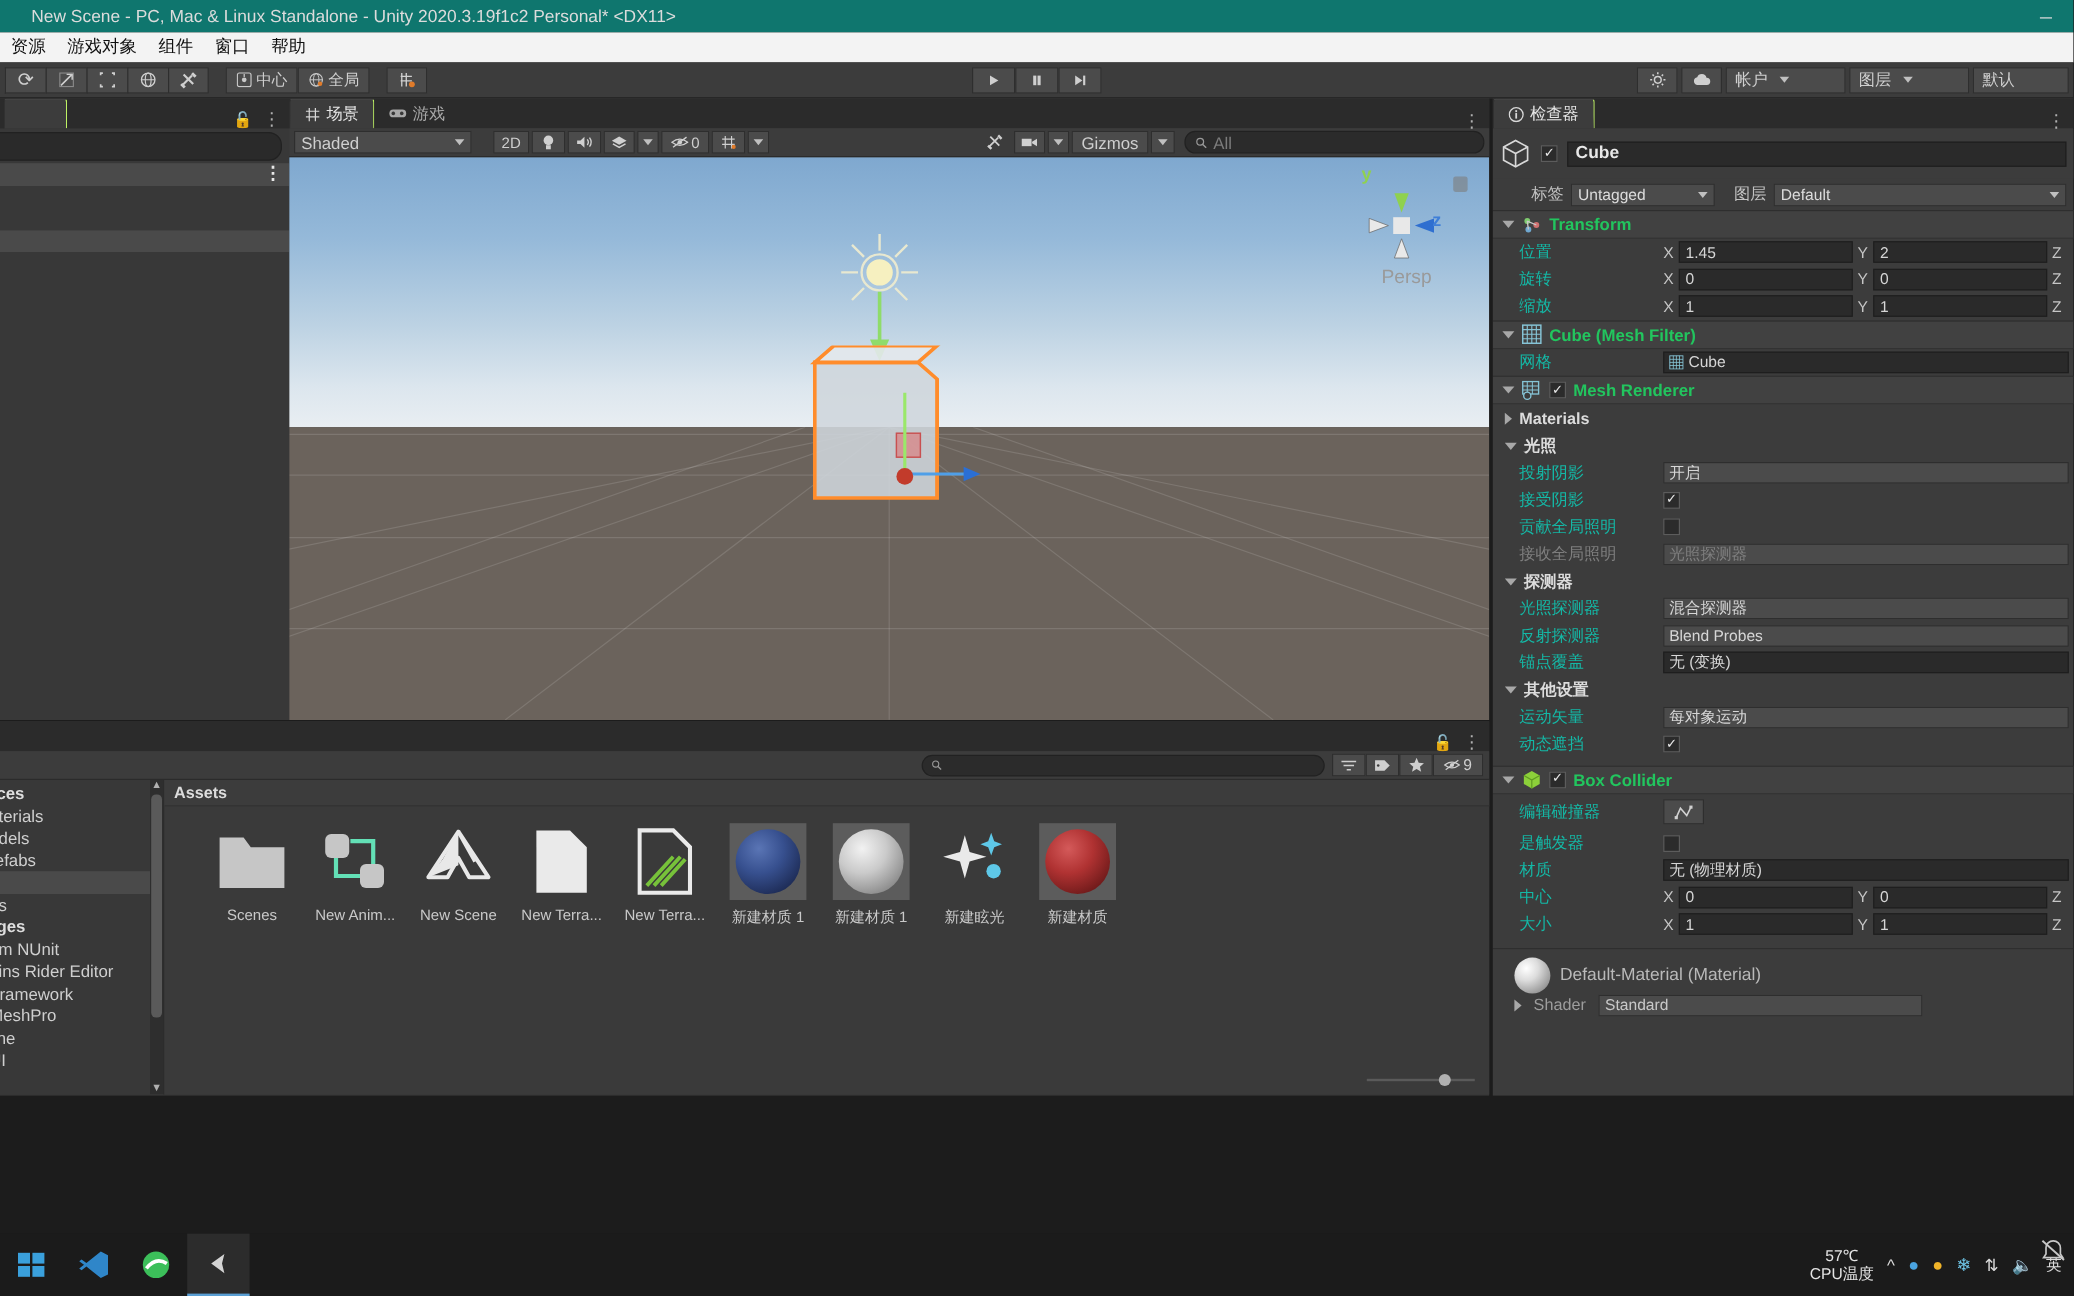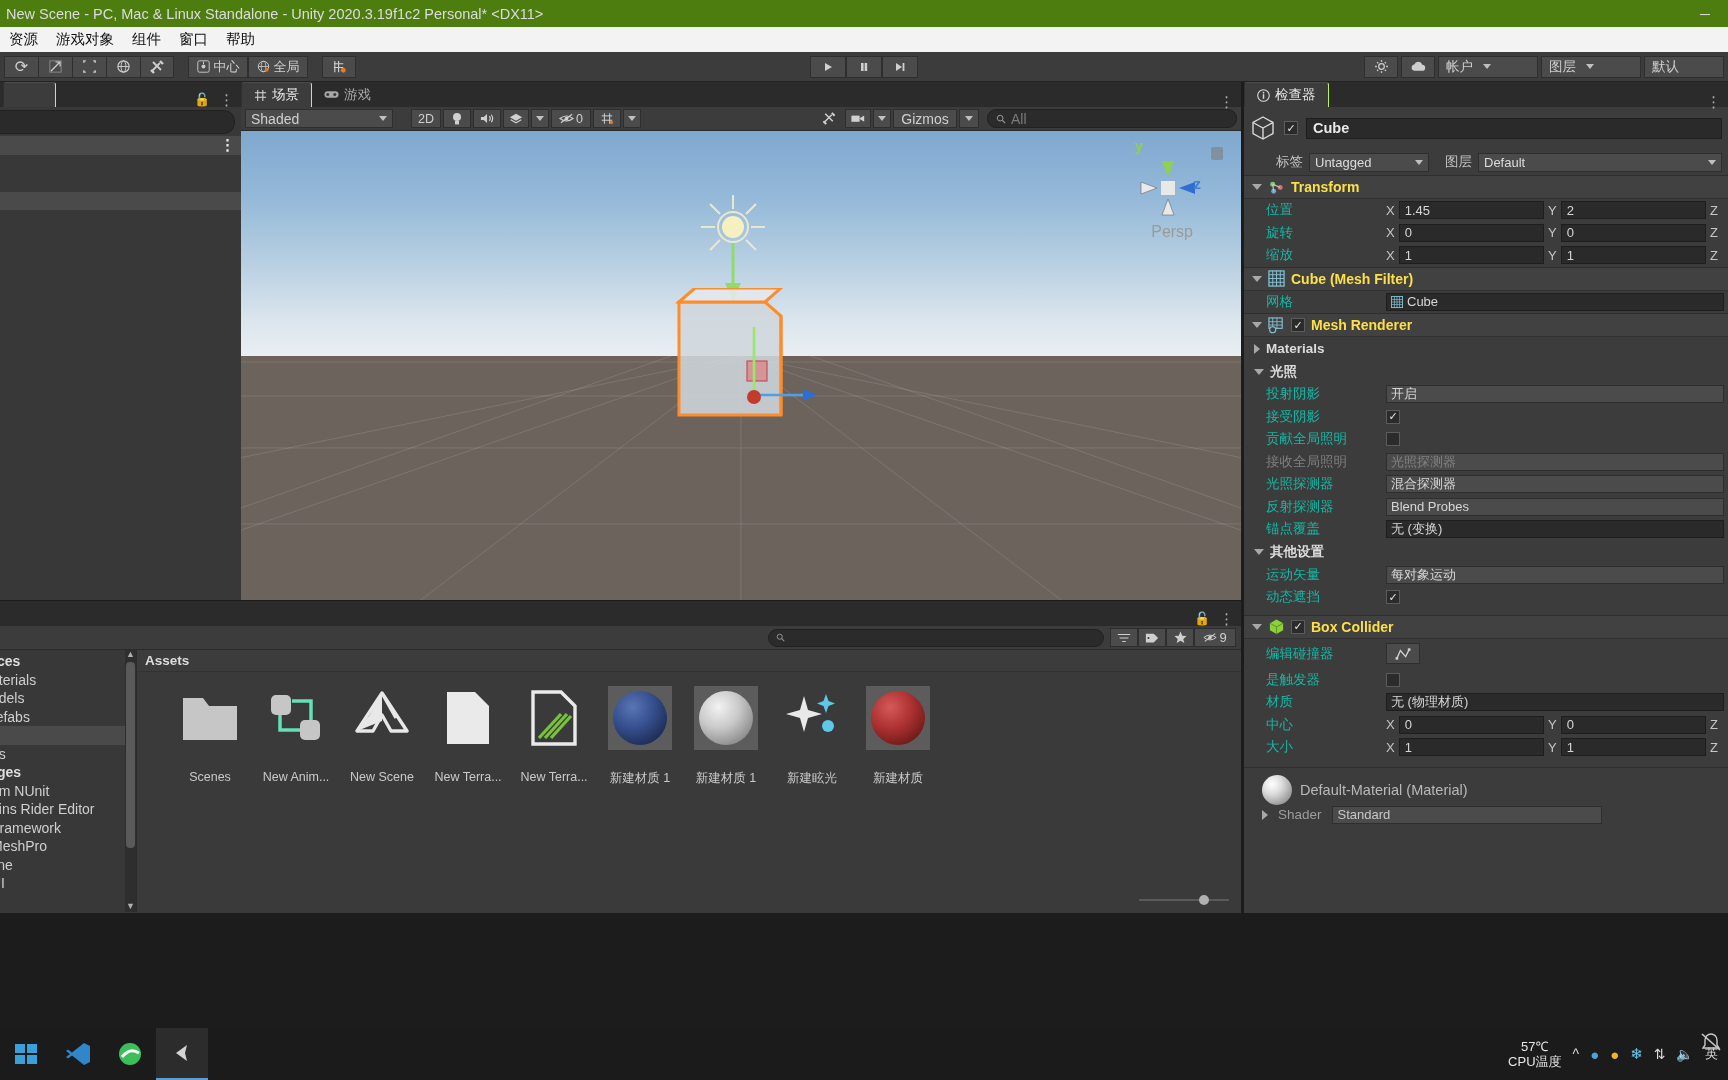--- a/index.html
+++ b/index.html
@@ -2,21 +2,21 @@
 <html><head>
 <meta charset="utf-8">
 <style>
   * { box-sizing: border-box; margin:0; padding:0; }
   html,body { width:1728px; height:1080px; overflow:hidden; background:#1c1c1c;
     font-family:"Liberation Sans", sans-serif; color:#c8c8c8; font-size:13px; }
   .app { position:relative; width:1728px; height:1080px; }
 
   
   .titlebar { position:absolute; left:0; top:0; width:1728px; height:27px;
-    background:#4d7c0f; display:flex; align-items:center; }
+    background:#0f766e; display:flex; align-items:center;padding-left:20px; }
   .titlebar .title { padding-left:6px; font-size:14.5px; color:#dcdcdc; white-space:nowrap; }
   .winbtns { margin-left:auto; display:flex; height:27px; }
   .winbtn { width:46px; height:27px; display:flex; align-items:center; justify-content:center;
     color:#ddd; font-size:14px; }
 
   
   .menubar { position:absolute; left:0; top:27px; width:1728px; height:25px;
     background:#f3f3f3; display:flex; align-items:center; padding-left:0px; }
   .menuitem { color:#101010; font-size:14.5px; padding:0 9px; line-height:25px;text-align:center; }
 
@@ -80,42 +80,42 @@
     border-radius:9px; display:flex; align-items:center; padding:0 7px; gap:5px; color:#7b7b7b; font-size:11px; }
   .projbody { display:flex; height:262px; }
   .projtree { width:256px; background:#383838; position:relative; overflow:hidden; border-right:1px solid #2b2b2b;}
   .ptrow { height:18.5px; display:flex; align-items:center; font-size:14px; color:#cfcfcf; padding-left:4px; white-space:nowrap;}
   .ptrow.sel { background:#4a4a4a; }
   .ptrow.b { font-weight:bold; color:#dedede; }
   .assets { flex:1; background:#3a3a3a; position:relative; }
   .assets-head { height:22px; background:#3c3c3c; display:flex; align-items:center; padding-left:8px;
     font-size:13.5px; font-weight:bold; color:#dcdcdc; border-bottom:1px solid #323232;}
   .grid { display:flex; flex-wrap:wrap; padding:14px 0 0 30px; gap:0px; }
-  .aitem { width:86px; display:flex; flex-direction:column; align-items:center; gap:20px; }
+  .aitem { width:86px; display:flex; flex-direction:column; align-items:center; gap:6px; }
   .aicon { width:64px; height:64px; display:flex; align-items:center; justify-content:center; }
   .alabel { font-size:12.5px; color:#c9c9c9; white-space:nowrap; max-width:86px; overflow:hidden; text-overflow:ellipsis; }
   .slider { position:absolute; right:12px; bottom:6px; width:90px; height:12px; display:flex; align-items:center; }
   .sltrack { width:100%; height:2px; background:#5a5a5a; }
   .slthumb { position:absolute; right:20px; width:10px; height:10px; border-radius:50%; background:#b0b0b0; }
 
   
   #inspector { left:1244px; top:82px; width:484px; height:831px; background:#3c3c3c; }
   .insp-body { height:806px; overflow:hidden; }
   .go-head { height:42px; display:flex; align-items:center; padding:0 6px; gap:8px; background:#3c3c3c; }
   .chk { width:14px;height:14px; background:#2b2b2b; border:1px solid #5c5c5c; display:flex;align-items:center;justify-content:center;
     color:#e8e8e8; font-size:11px; line-height:11px; }
   .namefield { flex:1; height:21px; background:#2a2a2a; border:1px solid #1e1e1e; color:#e8e8e8;
     font-weight:bold; font-size:14.5px; display:flex; align-items:center; padding:0 6px; }
   .tagrow { height:26px; display:flex; align-items:center; gap:6px; padding:0 6px 0 32px; font-size:13.5px; }
   .tagrow .lbl { color:#c2c2c2; }
   .ddown { height:19px; background:#4b4b4b; border:1px solid #2e2e2e; display:flex; align-items:center;
     justify-content:space-between; padding:0 5px; color:#dcdcdc; font-size:13px; }
   .comp-head { height:24px; display:flex; align-items:center; gap:6px; padding-left:8px;
     background:#414141; border-top:1px solid #2e2e2e; border-bottom:1px solid #323232; }
-  .comp-title { font-weight:bold; font-size:14px; color:#fde047; }
+  .comp-title { font-weight:bold; font-size:14px; color:#22c55e; }
   .prow { height:22.5px; display:flex; align-items:center; font-size:13.5px; padding-left:22px; }
   .prow .plabel { width:120px; color:#14b8a6; }
   .prow.dim .plabel { color:#7e7e7e; }
   .xyz { flex:1; display:flex; gap:4px; padding-right:4px; }
   .axis { flex:1; display:flex; align-items:center; gap:4px; }
   .axis .ax { color:#c6c6c6; font-size:13px; }
   .vfield { flex:1; height:18px; background:#2a2a2a; border:1px solid #1e1e1e; color:#d6d6d6;
     font-size:13px; display:flex; align-items:center; padding:0 5px; }
   .wfield { flex:1; margin-right:4px; height:18px; background:#2a2a2a; border:1px solid #1e1e1e;
     color:#d6d6d6; font-size:13px; display:flex; align-items:center; gap:4px; padding:0 4px; }
@@ -777,20 +777,24 @@
       </div>
       <div class="prow">
         <span class="plabel">贡献全局照明</span>
         <div class="chk"></div>
       </div>
       <div class="prow dim">
         <span class="plabel">接收全局照明</span>
         <div class="wfield grey dim">光照探测器</div>
       </div>
 
+      <div class="sect">
+        <span class="tri-d"></span>
+        <span>探测器</span>
+      </div>
       <div class="prow">
         <span class="plabel">光照探测器</span>
         <div class="wfield grey">混合探测器</div>
       </div>
       <div class="prow">
         <span class="plabel">反射探测器</span>
         <div class="wfield grey">Blend Probes</div>
       </div>
       <div class="prow">
         <span class="plabel">锚点覆盖</span>

